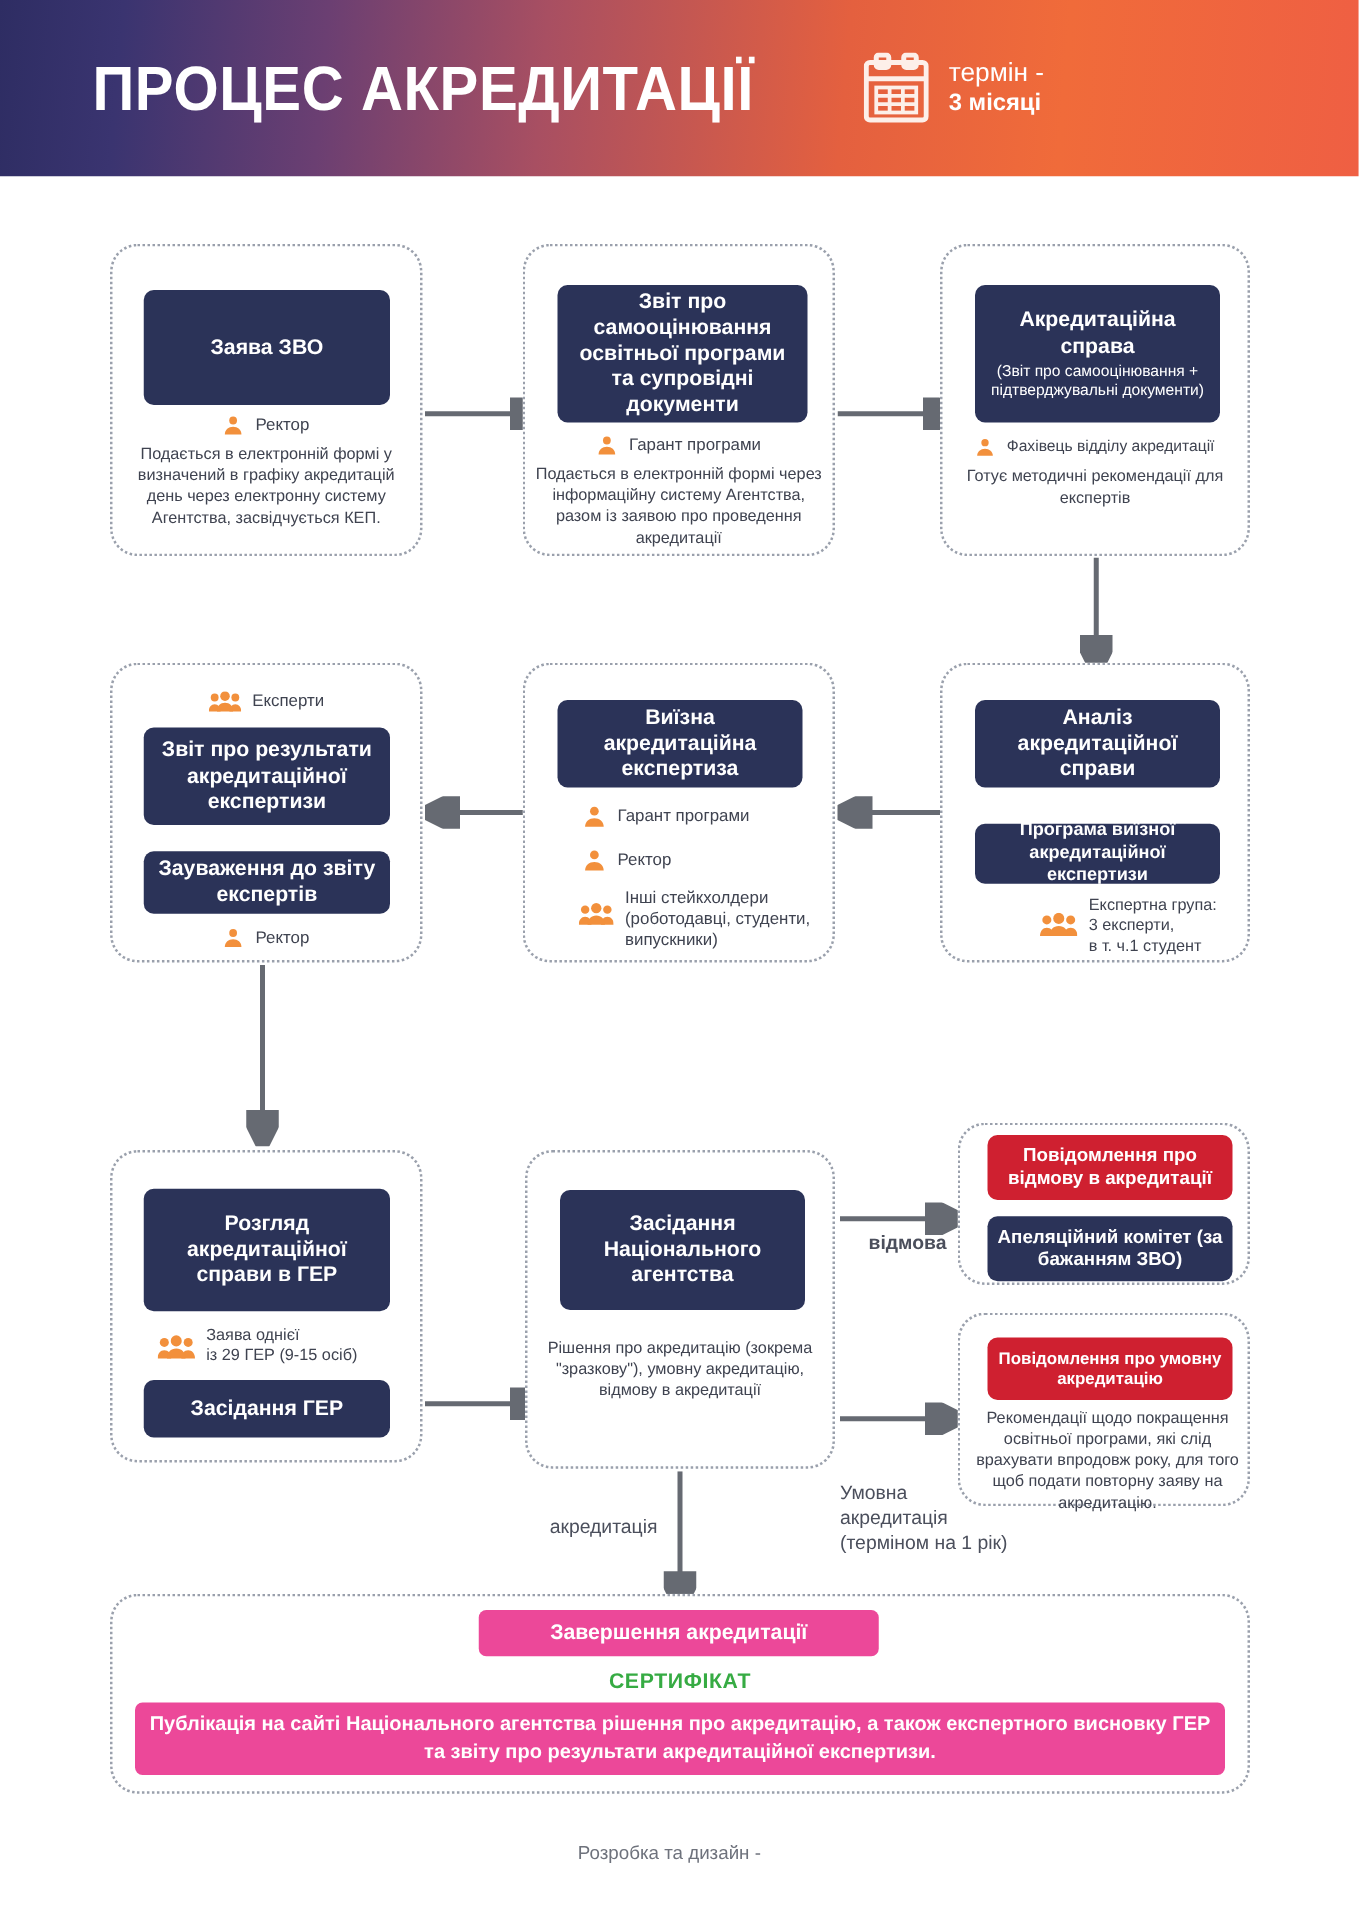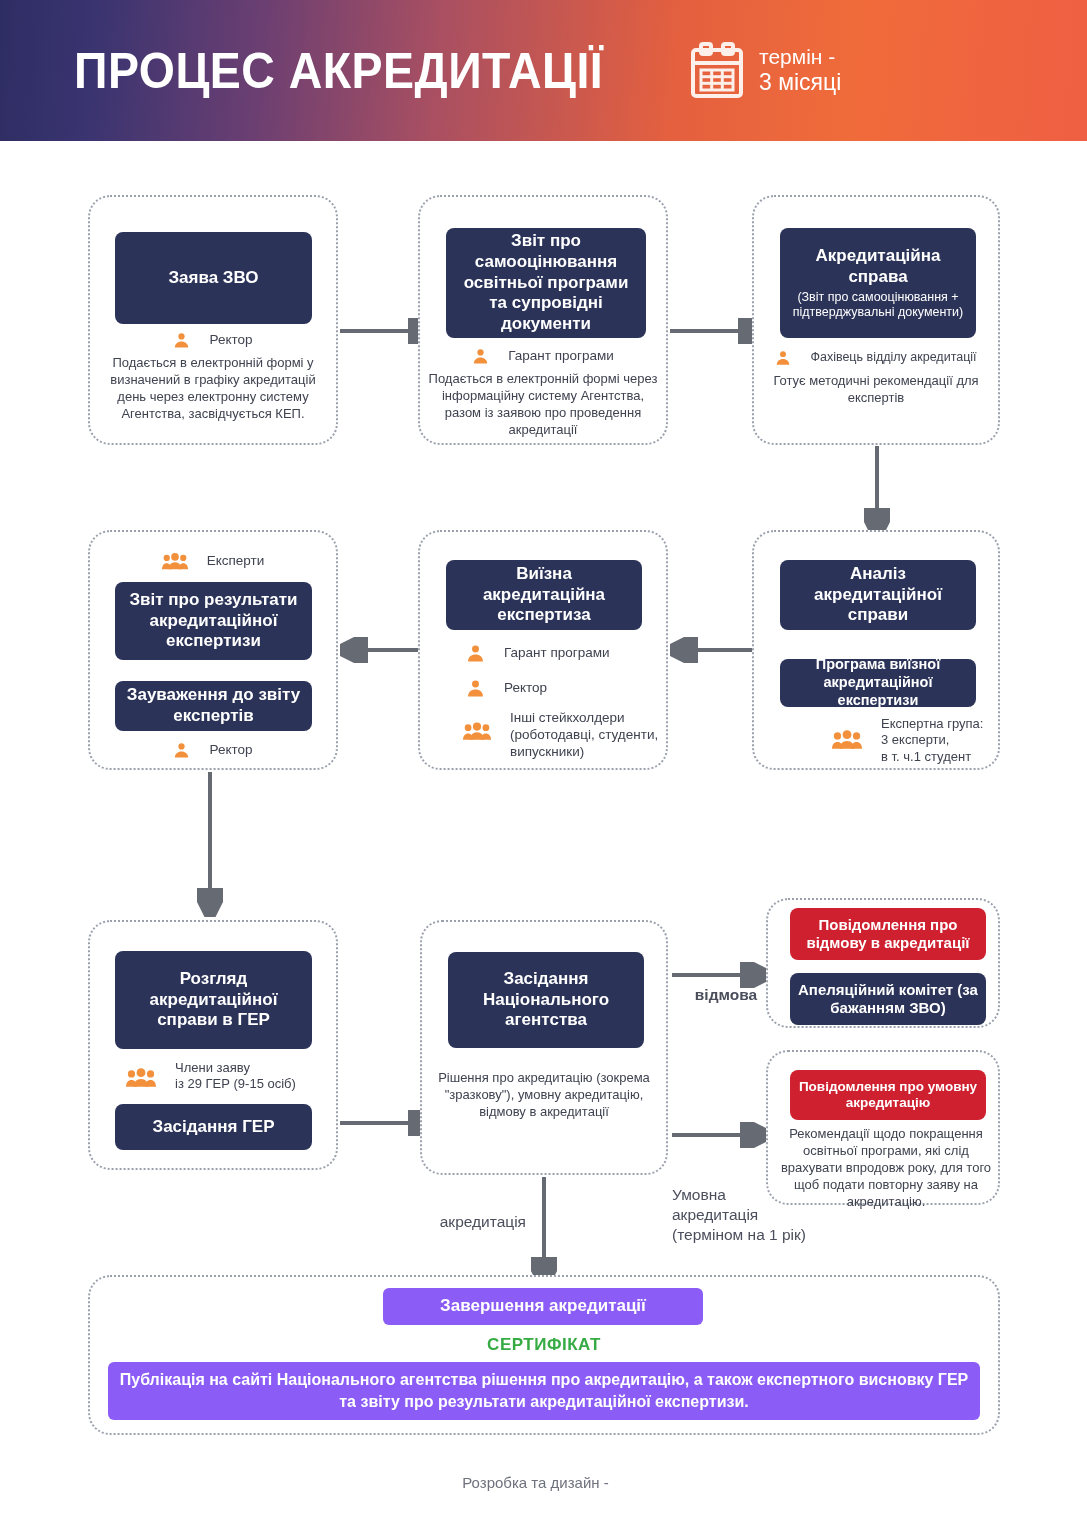--- a/index.html
+++ b/index.html
@@ -29,21 +29,21 @@
     font-stretch: condensed;
     transform: scaleX(0.93);
     transform-origin: left center;
   }
   .header-right { display:flex; align-items:center; margin-left: 48px; }
   .cal-icon { width: 52px; height: 58px; position: relative; flex: none; }
   .cal-term {
     margin-left: 16px; color:#ffffff; line-height: 1.18;
   }
   .cal-term .l1 { font-size: 21px; font-weight: normal; }
-  .cal-term .l2 { font-size: 23px; font-weight: normal; }
+  .cal-term .l2 { font-size: 19px; font-weight: bold; }
 
   
   .dashbox {
     position: absolute;
     border: 2px dotted #9aa0ac;
     border-radius: 22px;
     background: #ffffff;
   }
   .navy {
     position: absolute;
@@ -56,30 +56,30 @@
     padding: 6px 8px;
   }
   .navy .t-main { font-size: 17px; font-weight: bold; line-height: 1.22; }
   .navy .t-sub  { font-size: 12.5px; font-weight: normal; line-height: 1.2; margin-top: 2px;}
   .red {
     position:absolute; background:#cf2030; color:#fff; border-radius:8px;
     display:flex; align-items:center; justify-content:center; text-align:center;
     font-size:15px; font-weight:bold; line-height:1.2; padding: 5px 8px;
   }
   .green {
-    position:absolute; background:#8b5cf6; color:#fff; border-radius:6px;
+    position:absolute; background:#ec4899; color:#fff; border-radius:6px;
     display:flex; align-items:center; justify-content:center; text-align:center;
     font-weight:bold; line-height:1.35; padding: 6px 10px;
   }
   .desc {
     position:absolute; color:#3f4350; font-size:13px; line-height:1.3;
     text-align:center;
   }
   .role {
-    position:absolute; display:flex; align-items:center; gap:19px;
+    position:absolute; display:flex; align-items:center; gap:9px;
     color:#3f4350; font-size:13.5px; line-height:1.25;
   }
   .role.center { justify-content:center; }
   .icon-person, .icon-group { flex:none; display:block; }
 
   
   .arrow-h, .arrow-v { position:absolute; }
   .label {
     position:absolute; color:#4b4f5c; font-size:15.5px; line-height:1.3;
   }
@@ -262,21 +262,21 @@
 
   <div class="dashbox" style="left:88px; top:920px; width:250px; height:250px;"></div>
   <div class="navy" style="left:115px; top:951px; width:197px; height:98px;">
     <span class="t-main">Розгляд акредитаційної справи в ГЕР</span>
   </div>
   <div class="role" style="left:126px; top:1060px; width:210px; align-items:flex-start; font-size:13px;">
     <svg class="icon-group" width="30" height="20" style="margin-top:8px">
         <use href="#sym-group"></use>
       </svg>
     <span>
-      <span>Члени заяву</span><br>
+      <span>Заява однієї</span><br>
       <span>із 29 ГЕР (9-15 осіб)</span>
     </span>
   </div>
   <div class="navy" style="left:115px; top:1104px; width:197px; height:46px;">
     <span class="t-main">Засідання ГЕР</span>
   </div>
 
   <svg class="arrow-h" style="left:340px; top:1110px;" width="96" height="26">
     <line x1="0" y1="13" x2="88" y2="13" stroke="#666a72" stroke-width="4" marker-end="url(#mk)"></line>
   </svg>

